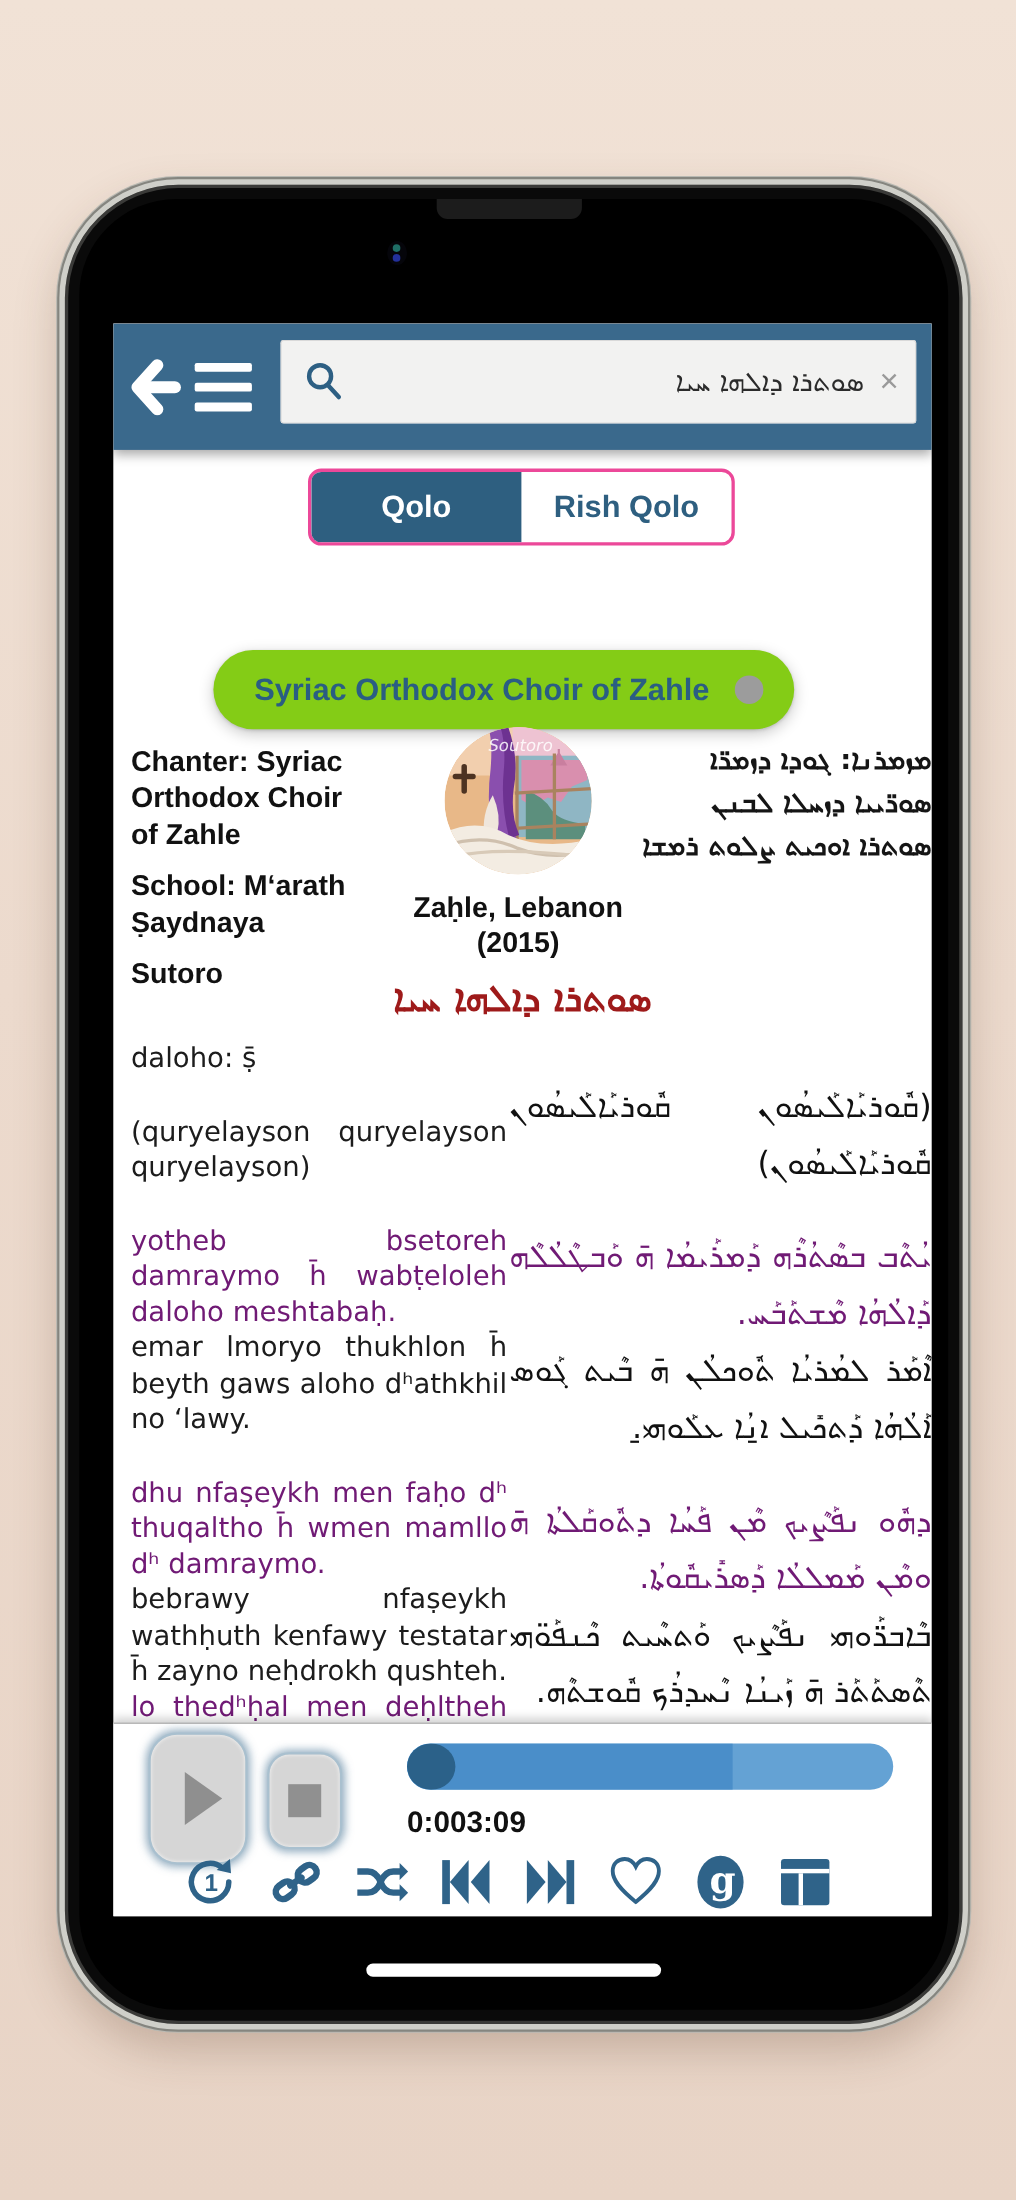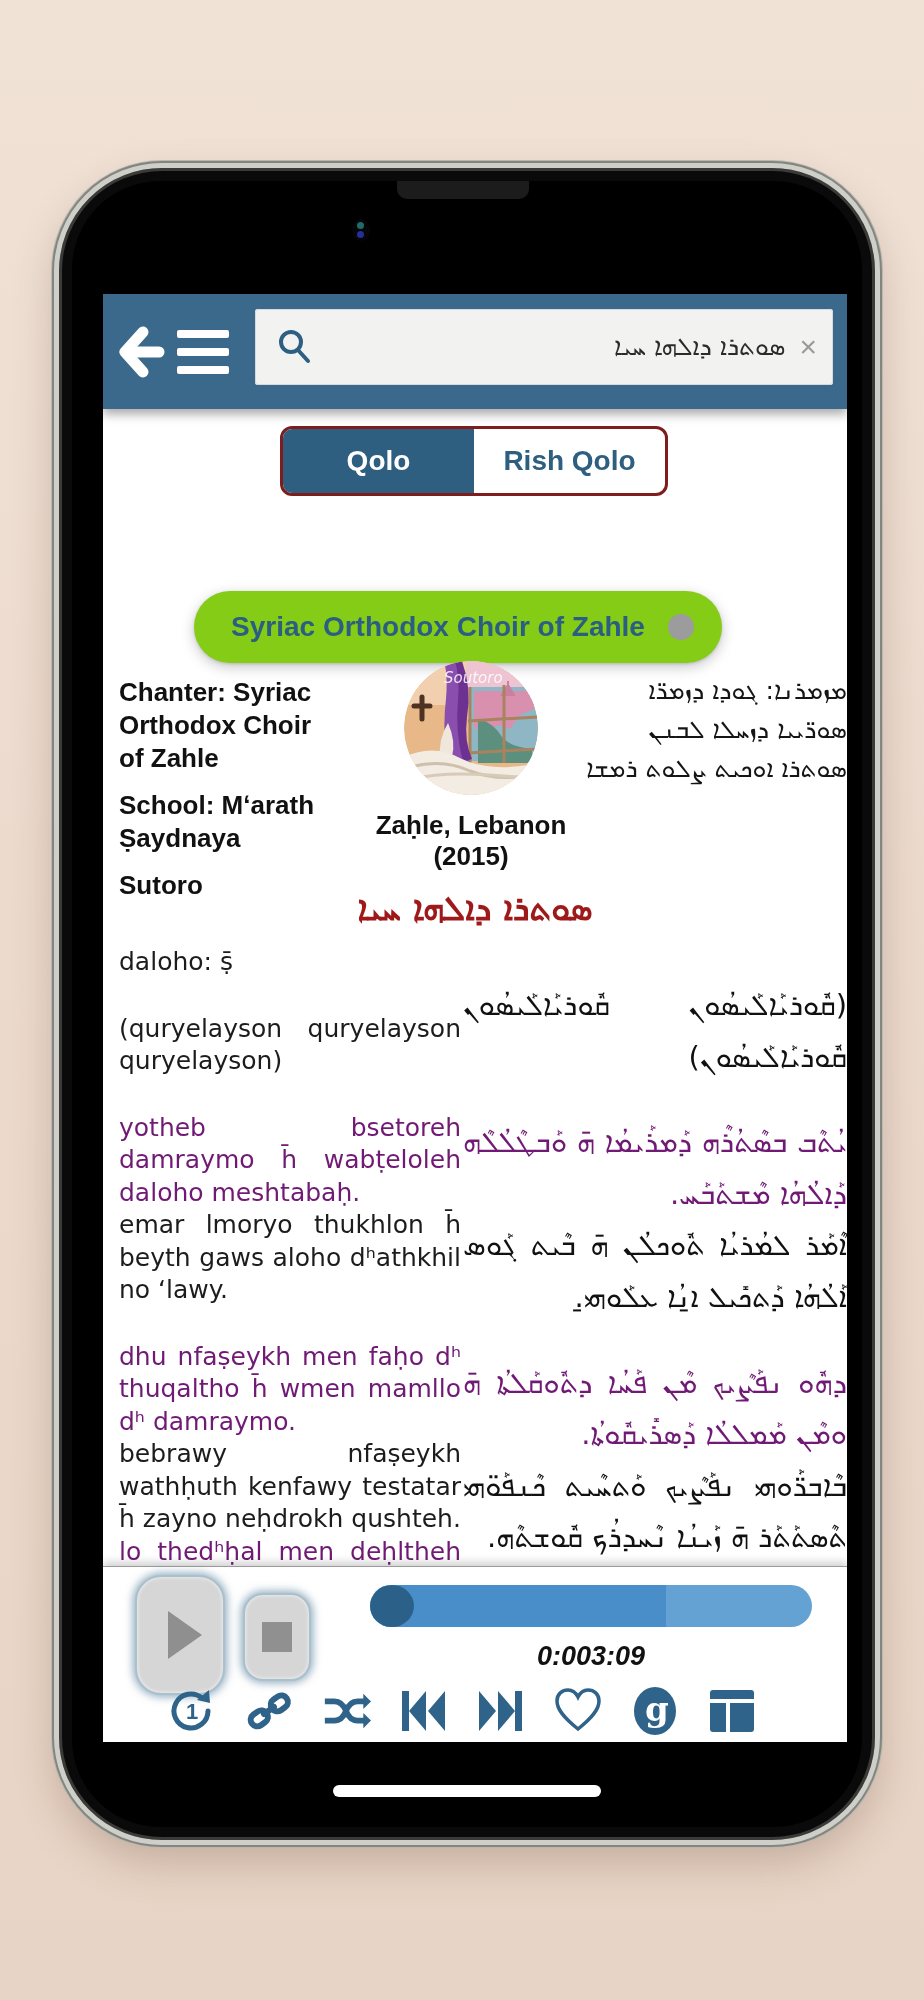--- a/index.html
+++ b/index.html
@@ -31,35 +31,35 @@
   .menu-btn{position:absolute;left:74px;top:36px;width:52px;height:44px;}
   .menu-btn span{display:block;height:8px;background:#fff;border-radius:2px;margin-bottom:10px;}
   .searchbox{position:absolute;left:152px;top:15px;width:578px;height:76px;background:#f2f2f1;border-radius:3px;box-shadow:inset 0 0 0 1px #d9d9d9;display:flex;align-items:center;}
   .searchbox .mag{margin-left:20px;flex:0 0 auto;}
   .search-input{
     flex:1;border:0;background:transparent;outline:none;text-align:right;
     font-size:25px;color:#2b2b2b;font-family:"DejaVu Sans",sans-serif;padding:0 14px 0 10px;direction:rtl;
   }
   .clear-x{flex:0 0 auto;margin-right:16px;font-size:30px;color:#9a9a9a;line-height:1;cursor:pointer;}
   
-  .tabs{position:absolute;left:177px;top:132px;width:382px;height:64px;border:3px solid #7f1d1d;border-radius:12px;display:flex;overflow:hidden;background:#fff;}
+  .tabs{position:absolute;left:177px;top:132px;width:382px;height:64px;border:3px solid #ec4899;border-radius:12px;display:flex;overflow:hidden;background:#fff;}
   .tab{flex:1;display:flex;align-items:center;justify-content:center;font-size:28px;font-weight:bold;color:#2e5f80;cursor:pointer;}
   .tab.active{background:#2e5f80;color:#fff;}
   
   .pill{position:absolute;left:91px;top:297px;width:528px;height:72px;background:#84cc16;border-radius:36px;
     box-shadow:0 4px 14px rgba(0,0,0,.22),0 1px 3px rgba(0,0,0,.15);display:flex;align-items:center;justify-content:center;cursor:pointer;}
   .pill .pill-label{font-size:28px;font-weight:bold;color:#2a5e83;margin-right:40px;}
   .pill .dot{position:absolute;right:28px;top:23px;width:26px;height:26px;border-radius:50%;background:#9c9c9c;}
   
   .info-left{position:absolute;left:16px;top:382px;width:216px;font-size:26px;font-weight:bold;color:#111;line-height:1.27;}
   .info-left p{margin:0 0 14px 0;}
   .avatar{position:absolute;left:301px;top:367px;width:134px;height:134px;border-radius:50%;overflow:hidden;}
   .avatar-caption{position:absolute;left:248px;top:516px;width:240px;text-align:center;font-size:26px;font-weight:bold;color:#111;line-height:1.2;}
   .info-right{position:absolute;left:418px;top:378px;width:326px;direction:rtl;text-align:right;
-    font-family:"DejaVu Sans",sans-serif;font-size:25px;font-weight:normal;color:#151515;line-height:1.55;}
+    font-family:"DejaVu Sans",sans-serif;font-size:25px;font-weight:bold;color:#151515;line-height:1.55;}
   
   .qolo-title{position:absolute;left:0;top:594px;width:744px;text-align:center;direction:rtl;
     font-family:"DejaVu Sans",sans-serif;font-size:34px;font-weight:bold;color:#9e1a1a;}
   
   .columns{position:absolute;left:0;top:652px;width:744px;height:620px;overflow:hidden;}
   .col-left{position:absolute;left:16px;top:0;width:342px;font-family:"DejaVu Sans",sans-serif;
     font-size:25px;color:#1c1c1c;line-height:1.3;text-align:justify;}
   .col-left p{margin:0;}
   .col-right{position:absolute;left:360px;top:0;width:384px;direction:rtl;font-family:"DejaVu Sans",sans-serif;
     font-size:29px;color:#111;line-height:1.78;text-align:justify;}
@@ -69,21 +69,21 @@
   
   .player{position:absolute;left:0;top:1272px;width:744px;height:176px;background:#fff;border-top:1px solid #9a9a9a;box-shadow:0 -4px 8px rgba(0,0,0,.18);}
   .ctl-btn{position:absolute;background:#d6d6d6;border:2px solid #a9c0cf;box-shadow:0 0 8px 2px rgba(58,105,140,.55), inset 0 0 4px rgba(255,255,255,.8);cursor:pointer;display:flex;align-items:center;justify-content:center;}
   .play-btn{left:32px;top:8px;width:86px;height:116px;border-radius:26px;}
   .stop-btn{left:140px;top:26px;width:64px;height:84px;border-radius:20px;}
   .play-tri{width:0;height:0;border-left:34px solid #8f8f8f;border-top:24px solid transparent;border-bottom:24px solid transparent;margin-left:10px;}
   .stop-sq{width:30px;height:30px;background:#909090;}
   .progress{position:absolute;left:267px;top:18px;width:442px;height:42px;border-radius:21px;background:#64a2d4;overflow:hidden;cursor:pointer;}
   .progress .buffered{position:absolute;left:0;top:0;height:100%;background:#4a8ec9;}
   .progress .thumb{position:absolute;left:0;top:0;width:44px;height:42px;border-radius:50%;background:#2b6189;}
-  .time-row{position:absolute;left:267px;top:74px;width:442px;display:flex;justify-content:center;font-size:27px;font-weight:bold;color:#111;font-style:italic;}
+  .time-row{position:absolute;left:267px;top:74px;width:442px;display:flex;justify-content:flex-start;font-size:27px;font-weight:bold;color:#111;}
   .icon-row{position:absolute;left:64px;top:118px;width:590px;height:52px;display:flex;justify-content:space-between;align-items:center;}
   .icon-row .icn{width:50px;height:50px;display:flex;align-items:center;justify-content:center;cursor:pointer;}
 </style>
 </head>
 <body>
 
 <div class="phone">
   <div class="screen">
     <div class="speaker"></div>
     <div class="camera"></div>

